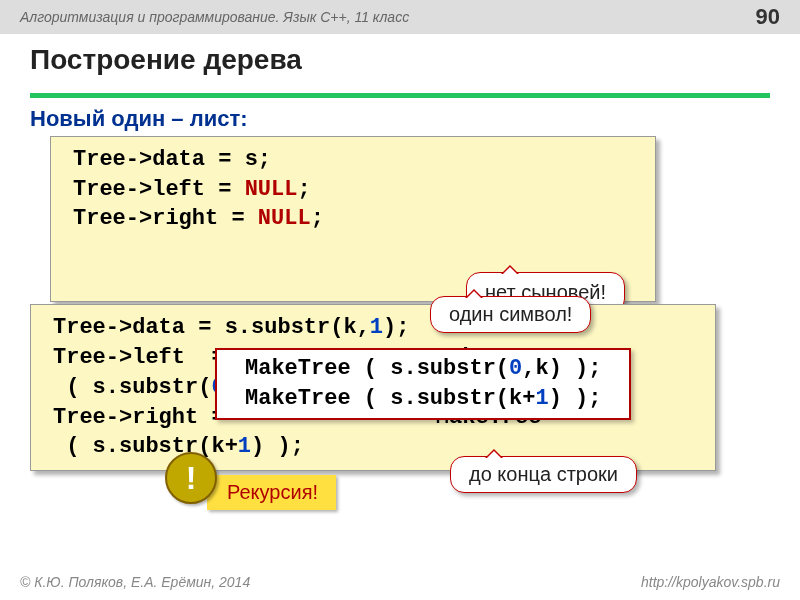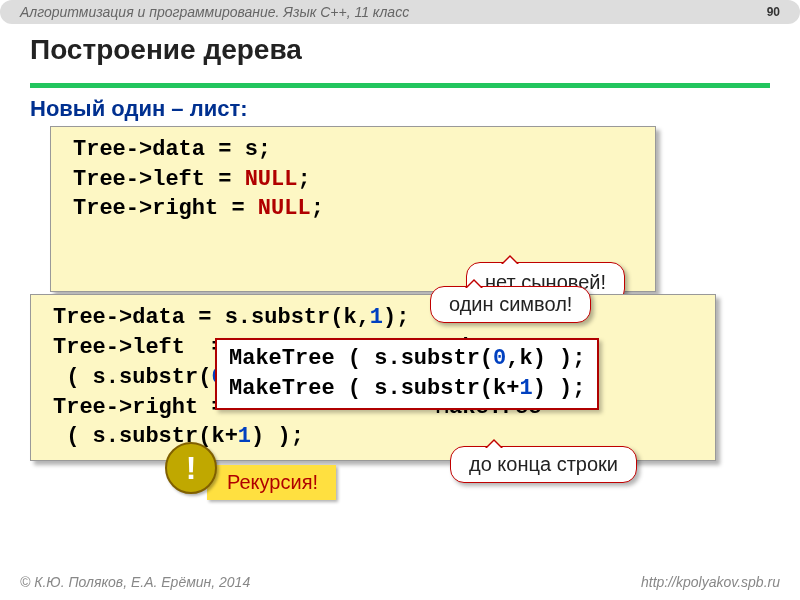--- a/index.html
+++ b/index.html
@@ -14,26 +14,25 @@
   }
   .header-bar {
     background: #ddd;
     padding: 4px 20px;
     display: flex;
     justify-content: space-between;
     align-items: center;
     font-size: 14px;
     color: #666;
     font-style: italic;
-    border-radius: 13px;
   }
   .page-num {
     font-style: normal;
     font-weight: bold;
-    font-size: 12px;
+    font-size: 22px;
     color: #333;
   }
   .title {
     font-size: 28px;
     font-weight: bold;
     color: #222;
     margin: 10px 30px 2px 30px;
     border-bottom: 5px solid #22c55e;
     padding-bottom: 17px;
   }
@@ -88,21 +87,21 @@
     top: -17px;
     left: 34px;
     border: 9px solid transparent;
     border-bottom-color: #c00000;
   }
   .overlay-box {
     position: absolute;
     background: #fff;
     border: 2px solid #b00000;
     box-shadow: 3px 3px 4px rgba(0,0,0,0.25);
-    padding: 4px 12px;
+    padding: 4px 28px;
     font-family: "Courier New", monospace;
     font-size: 22px;
     font-weight: bold;
     line-height: 1.35;
     white-space: pre;
   }
   .recursion {
     position: absolute;
     display: flex;
     align-items: center;

